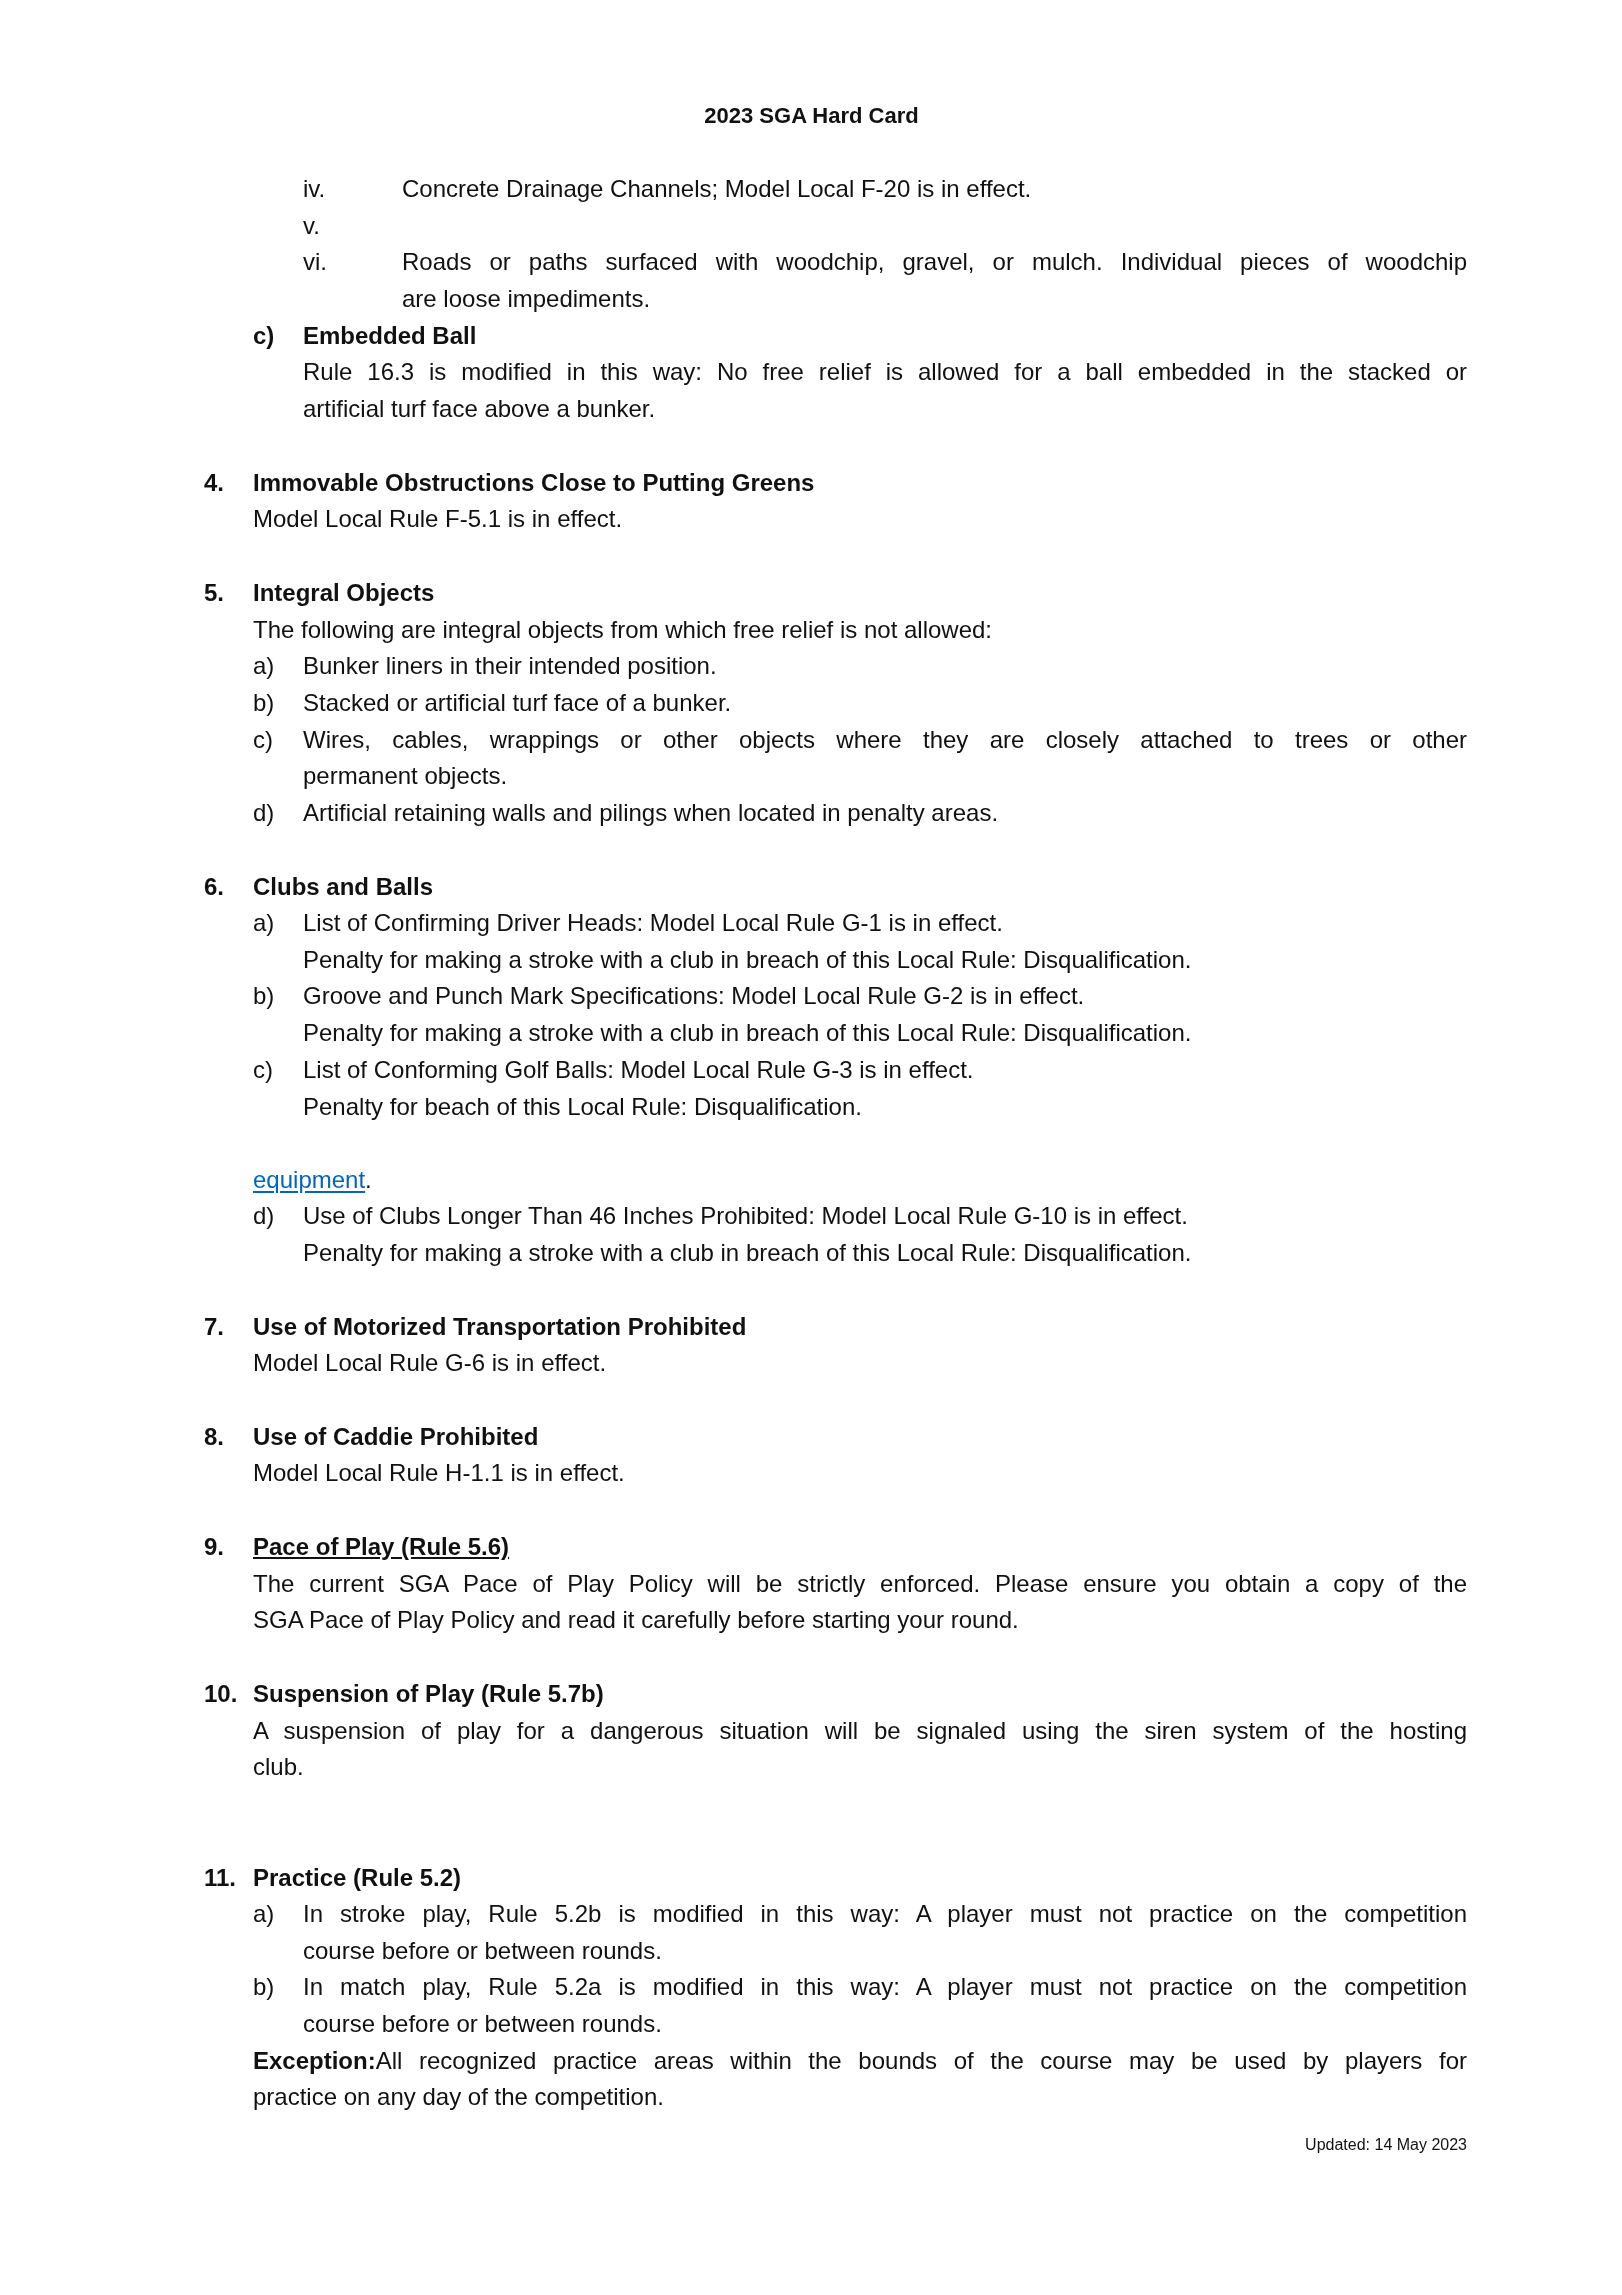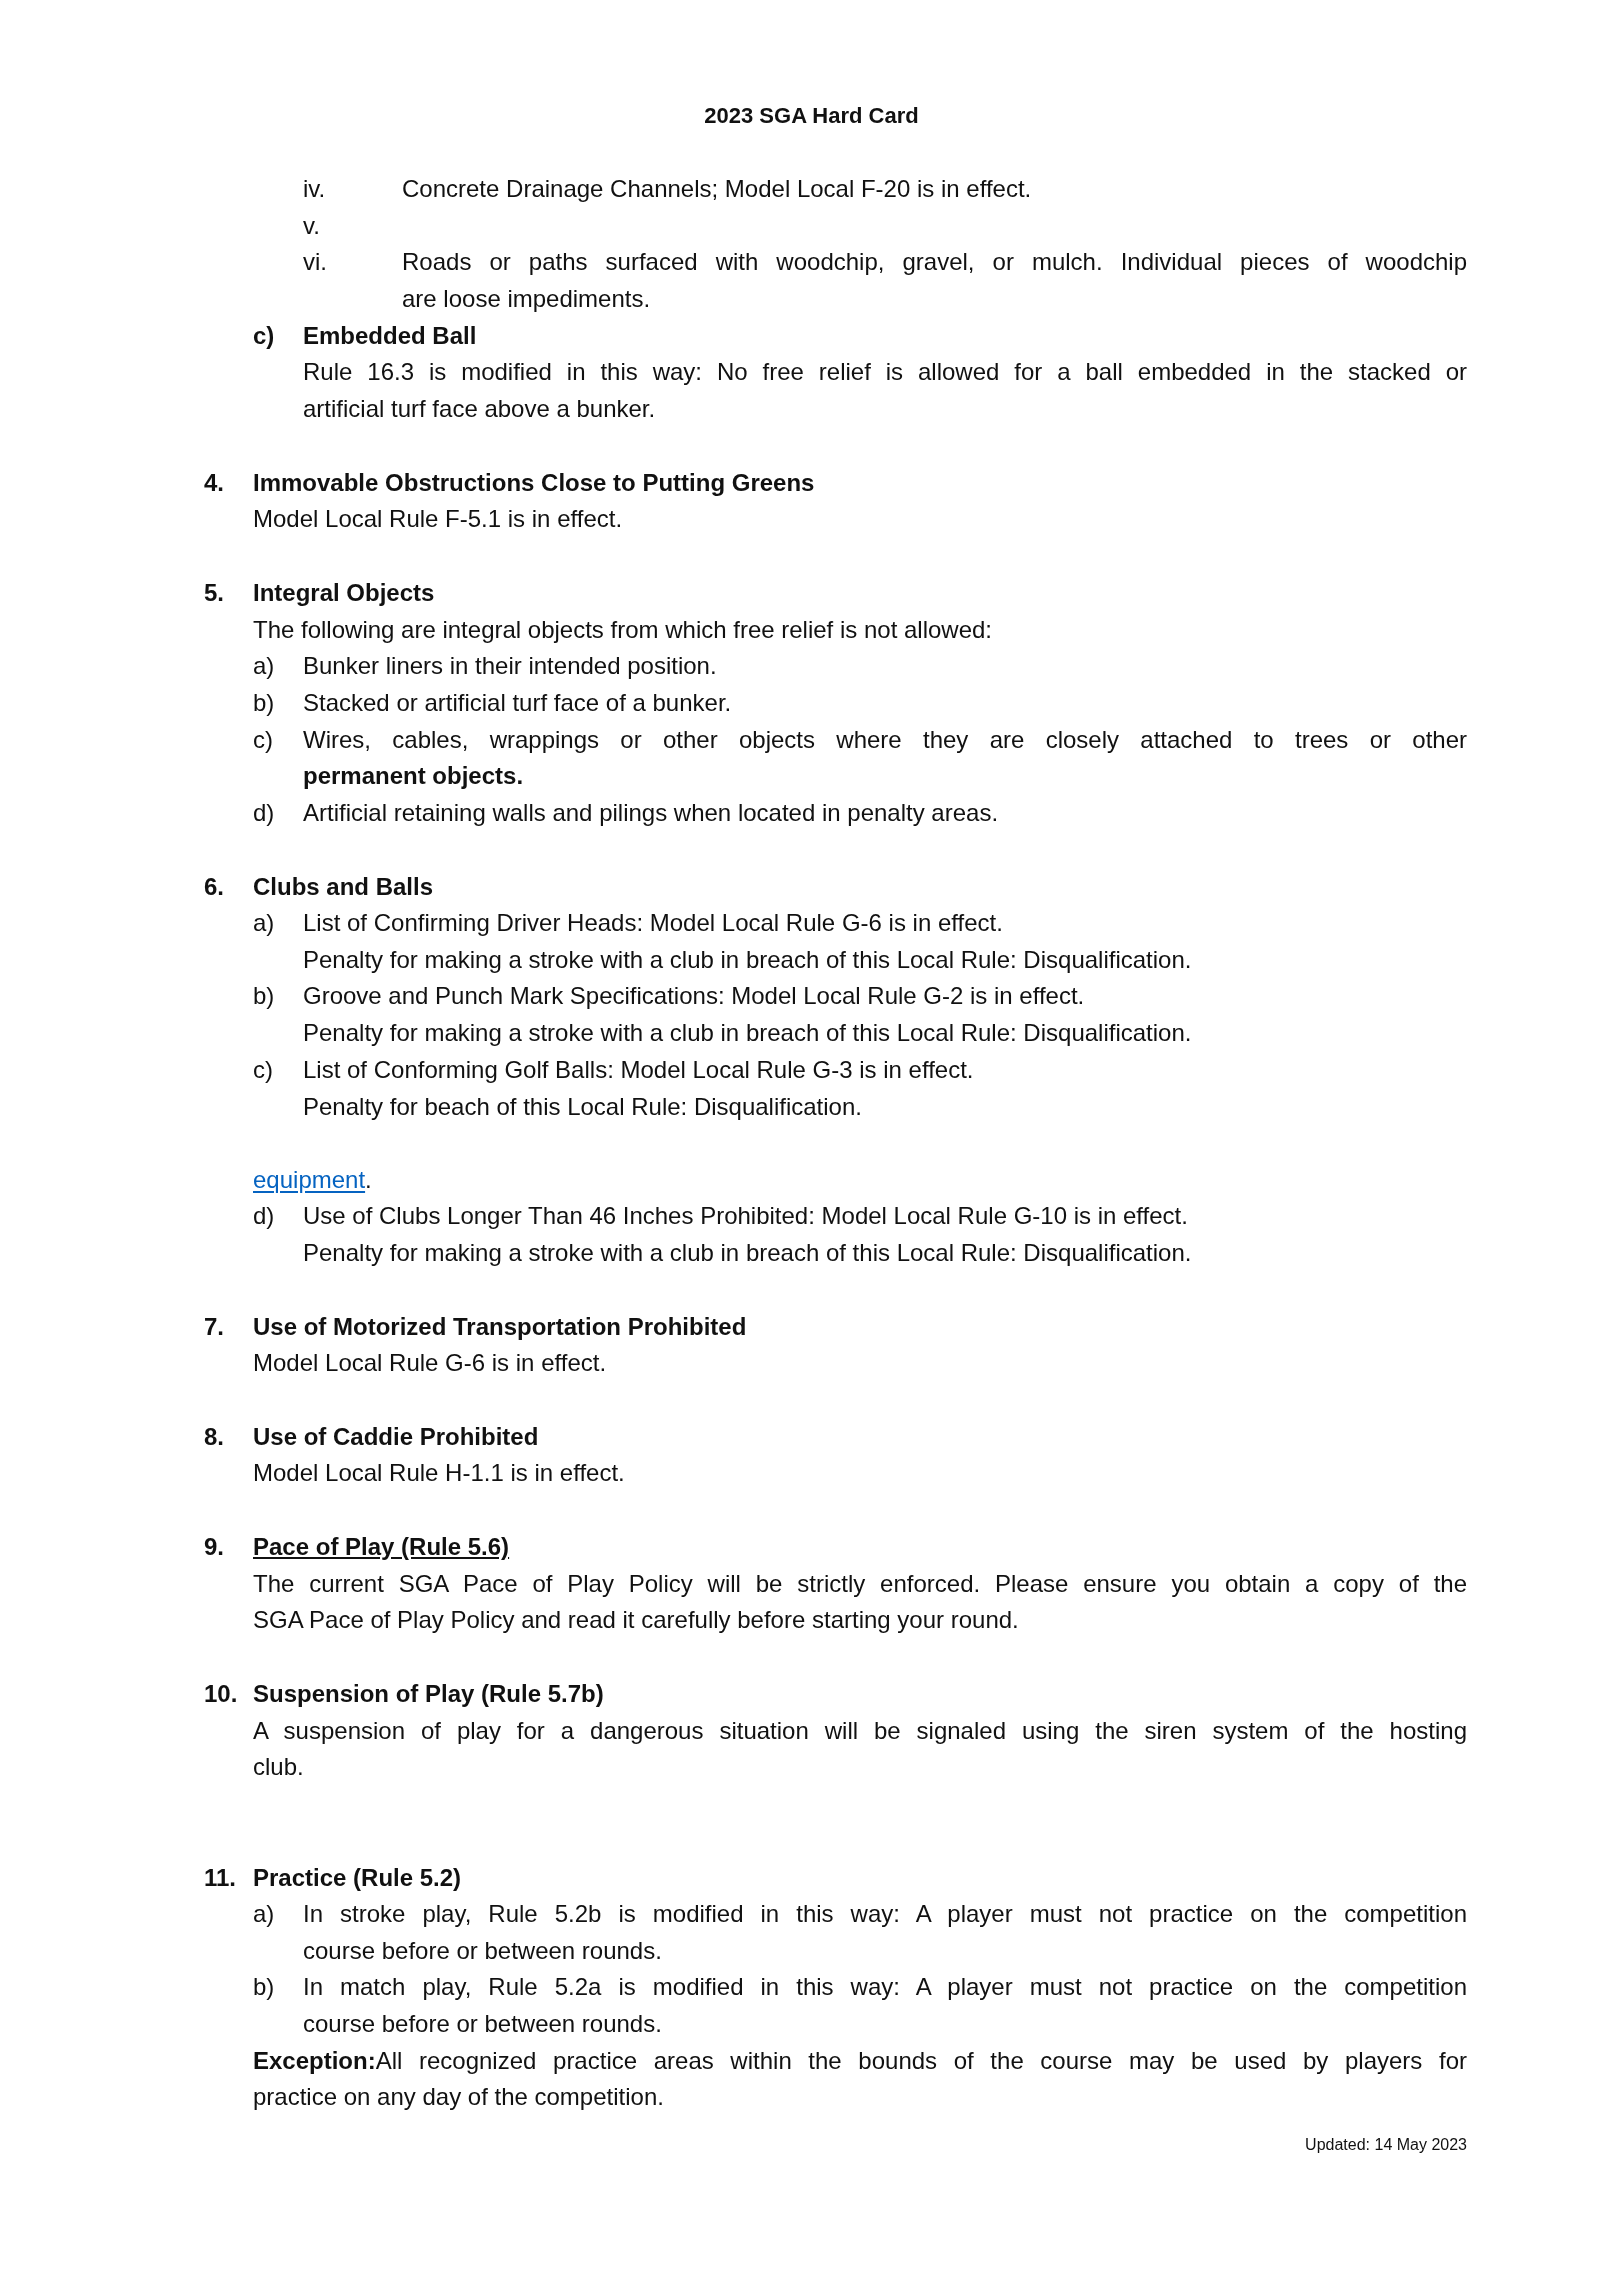--- a/index.html
+++ b/index.html
@@ -44,29 +44,29 @@
   <div class="num" style="left:204px; top:576px;">5.</div>
   <div class="ln b" style="left:253px; top:576px;">Integral Objects</div>
   <div class="ln" style="left:253px; top:613px;">The following are integral objects from which free relief is not allowed:</div>
 
   <div class="mk" style="left:253px; top:649px;">a)</div>
   <div class="ln" style="left:303px; top:649px;">Bunker liners in their intended position.</div>
   <div class="mk" style="left:253px; top:686px;">b)</div>
   <div class="ln" style="left:303px; top:686px;">Stacked or artificial turf face of a bunker.</div>
   <div class="mk" style="left:253px; top:723px;">c)</div>
   <div class="ln j" style="left:303px; top:723px; width:1164px;">Wires, cables, wrappings or other objects where they are closely attached to trees or other</div>
-  <div class="ln" style="left:303px; top:759px;font-weight:bold;">permanent objects.</div>
+  <div class="ln" style="left:303px; top:759px;">permanent objects.</div>
   <div class="mk" style="left:253px; top:796px;">d)</div>
   <div class="ln" style="left:303px; top:796px;">Artificial retaining walls and pilings when located in penalty areas.</div>
 
   <div class="num" style="left:204px; top:870px;">6.</div>
   <div class="ln b" style="left:253px; top:870px;">Clubs and Balls</div>
 
   <div class="mk" style="left:253px; top:906px;">a)</div>
-  <div class="ln" style="left:303px; top:906px;">List of Confirming Driver Heads: Model Local Rule G-6 is in effect.</div>
+  <div class="ln" style="left:303px; top:906px;">List of Confirming Driver Heads: Model Local Rule G-1 is in effect.</div>
   <div class="ln" style="left:303px; top:943px;">Penalty for making a stroke with a club in breach of this Local Rule: Disqualification.</div>
 
   <div class="mk" style="left:253px; top:979px;">b)</div>
   <div class="ln" style="left:303px; top:979px;">Groove and Punch Mark Specifications: Model Local Rule G-2 is in effect.</div>
   <div class="ln" style="left:303px; top:1016px;">Penalty for making a stroke with a club in breach of this Local Rule: Disqualification.</div>
 
   <div class="mk" style="left:253px; top:1053px;">c)</div>
   <div class="ln" style="left:303px; top:1053px;">List of Conforming Golf Balls: Model Local Rule G-3 is in effect.</div>
   <div class="ln" style="left:303px; top:1090px;">Penalty for beach of this Local Rule: Disqualification.</div>
 

